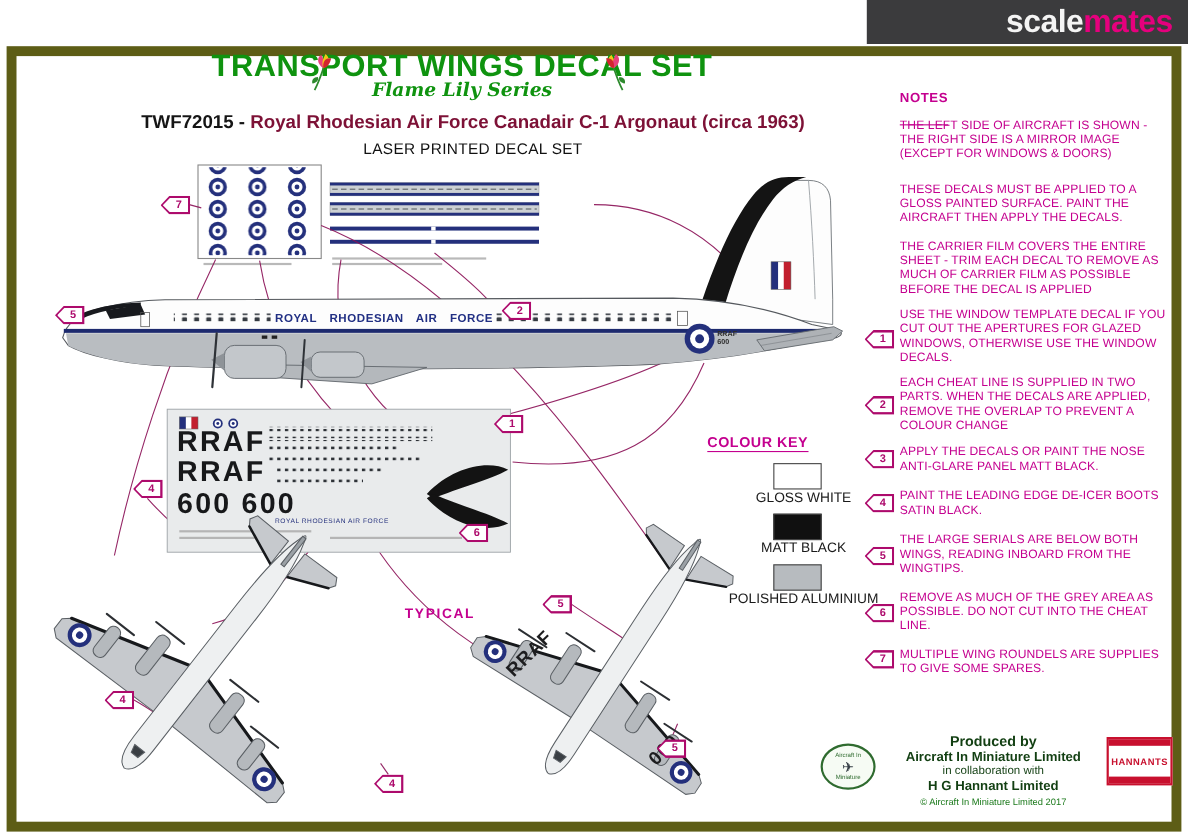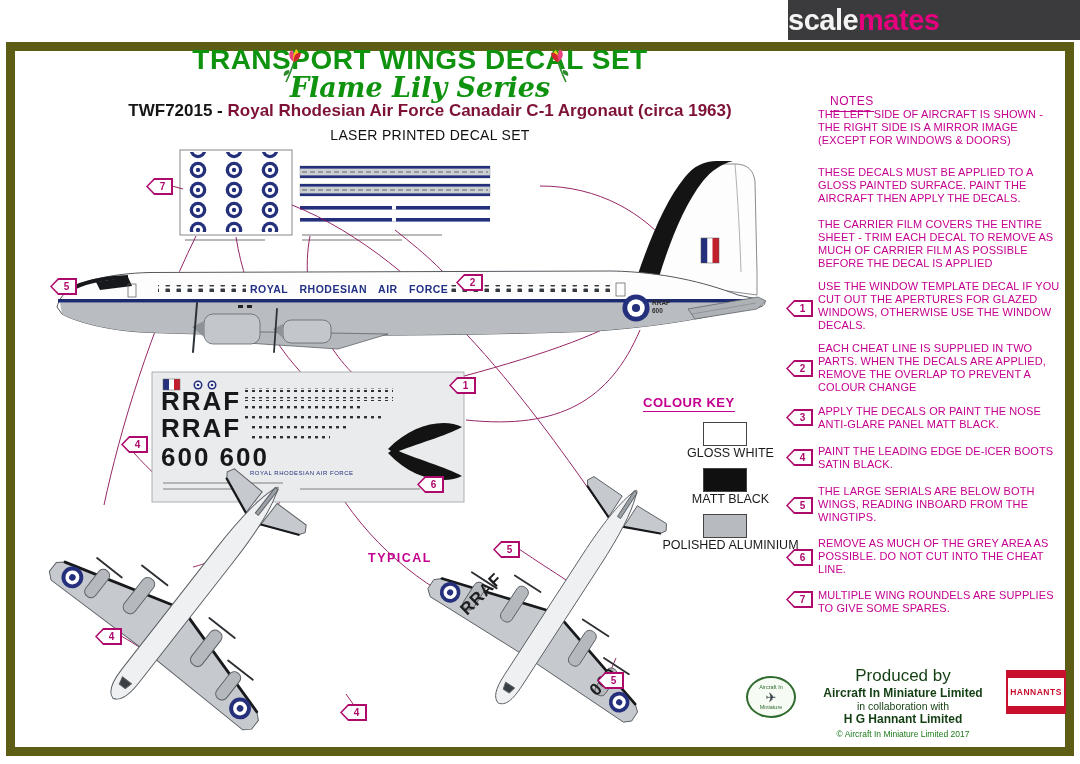--- a/index.html
+++ b/index.html
@@ -1,33 +1,33 @@
 <!DOCTYPE html>
 <html><head>
 <meta charset="utf-8">
 <style>
   html,body{margin:0;padding:0;background:#888;}
   .page{position:relative;width:1080px;height:764px;background:#ffffff;overflow:hidden;
         font-family:"Liberation Sans",sans-serif;}
   
   .banner{position:absolute;left:0;top:0;width:1080px;height:40px;background:#ffffff;}
   .banner-box{position:absolute;right:0;top:0;width:292px;height:40px;background:#3b3b3d;
-        display:flex;align-items:center;padding-right:14px;box-sizing:border-box;}
+        display:flex;align-items:center;justify-content:flex-end;padding-right:14px;box-sizing:border-box;}
   .brand{font-size:29px;font-weight:bold;letter-spacing:-0.5px;line-height:1;}
   .brand .b-scale{color:#f4f4f4;}
   .brand .b-mates{color:#e5007d;}
   
   .frame{position:absolute;left:6px;top:42px;width:1068px;height:714px;border:9px solid #5d5d16;
         box-sizing:border-box;background:transparent;}
   
   .title{position:absolute;left:150px;top:44px;width:540px;text-align:center;
         font-size:28px;font-weight:bold;color:#0f930f;letter-spacing:.5px;z-index:4;}
   .series{position:absolute;left:150px;top:72px;width:540px;text-align:center;
         font-family:"DejaVu Serif",serif;font-style:italic;font-weight:bold;
-        font-size:27px;color:#0f930f;z-index:4;}
+        font-size:17px;color:#0f930f;z-index:4;}
   .product{position:absolute;left:110px;top:101px;width:640px;text-align:center;
         font-size:17px;font-weight:bold;z-index:4;}
   .product .code{color:#151515;}
   .product .name{color:#7d1136;}
   .laser{position:absolute;left:110px;top:127px;width:640px;text-align:center;
         font-size:14px;color:#111;letter-spacing:.3px;z-index:4;}
   .flower{position:absolute;z-index:4;}
   
   .art{position:absolute;left:0;top:0;z-index:2;pointer-events:none;}
   .ftitles{font:bold 10.5px "Liberation Sans",sans-serif;fill:#223084;letter-spacing:.5px;word-spacing:8px;}
@@ -51,35 +51,35 @@
   .ckey h3{margin:0 0 10px 0;font-size:13px;font-weight:bold;color:#c4008f;letter-spacing:.5px;
         display:inline-block;border-bottom:1.5px solid #c4008f;padding-bottom:1px;}
   .ckey .row{display:flex;align-items:center;margin-bottom:8px;flex-direction:column;}
   .ckey .sw{width:42px;height:22px;border:1px solid #444;margin-right:12px;flex:0 0 auto;}
   .sw0{background:#ffffff;}
   .sw1{background:#b7bbbf;}
   .sw2{background:#101010;}
   .ckey .lbl{font-size:12.5px;color:#1a1a1a;white-space:nowrap;}
   
   .notes{position:absolute;left:786px;top:82px;width:280px;z-index:5;color:#c4008f;}
-  .notes h3{position:absolute;left:32px;top:0;margin:12px;font-size:12px;font-weight:normal;
-        letter-spacing:.5px;display:inline-block;border-bottom:1.5px solid #c4008f;padding-bottom:3px;}
+  .notes h3{position:absolute;left:32px;top:0;margin:0;font-size:12px;font-weight:bold;
+        letter-spacing:.5px;display:inline-block;border-bottom:1.5px solid #c4008f;padding-bottom:17px;}
   .np{position:absolute;left:32px;width:246px;font-size:11px;line-height:1.18;letter-spacing:.1px;margin:0;}
   .nn{position:absolute;left:0;width:280px;}
   .nn p{position:absolute;left:32px;top:0;width:246px;font-size:11px;line-height:1.18;letter-spacing:.1px;margin:0;}
   .nn .tag{left:0;}
   
   .credits{position:absolute;left:742px;top:664px;width:330px;height:90px;z-index:5;}
   .aim-logo{position:absolute;left:4px;top:12px;width:50px;height:42px;border:2px solid #2f6b2f;
         border-radius:50%;box-sizing:border-box;display:flex;flex-direction:column;
         align-items:center;justify-content:center;background:#f6fbf4;}
   .aim-logo .t{font-size:5.5px;color:#2f6b2f;line-height:1.1;}
   .aim-logo .plane{font-size:13px;color:#384048;line-height:1;}
   .cred-text{position:absolute;left:58px;top:2px;width:206px;text-align:center;color:#123f12;}
-  .cred-text .l1{font-size:17px;font-weight:normal;}
+  .cred-text .l1{font-size:13px;font-weight:bold;}
   .cred-text .l2{font-size:12px;font-weight:bold;}
   .cred-text .l3{font-size:10.5px;}
   .cred-text .l4{font-size:12px;font-weight:bold;}
   .cred-text .cc{font-size:8.5px;color:#1c7a1c;margin-top:3px;}
   .hannants{position:absolute;left:264px;top:6px;width:60px;height:44px;border:2px solid #c8102e;
         box-sizing:border-box;background:#fff;display:flex;flex-direction:column;}
   .hannants .stripe{height:6px;background:#c8102e;}
   .hannants .mid{flex:1;display:flex;align-items:center;justify-content:center;
         font-size:8.5px;font-weight:bold;color:#c8102e;letter-spacing:.5px;}
 </style>

